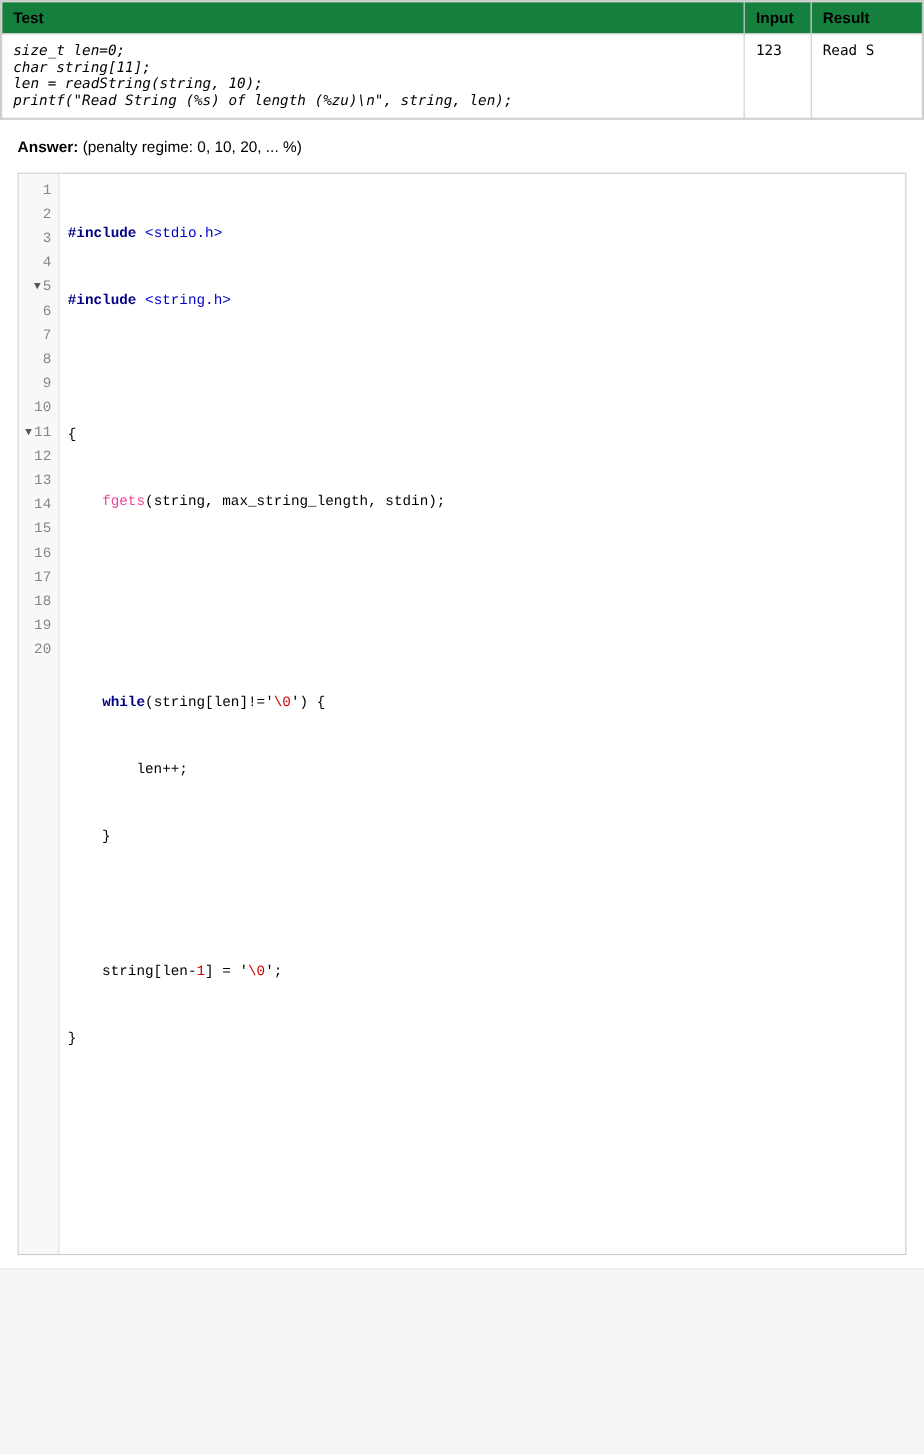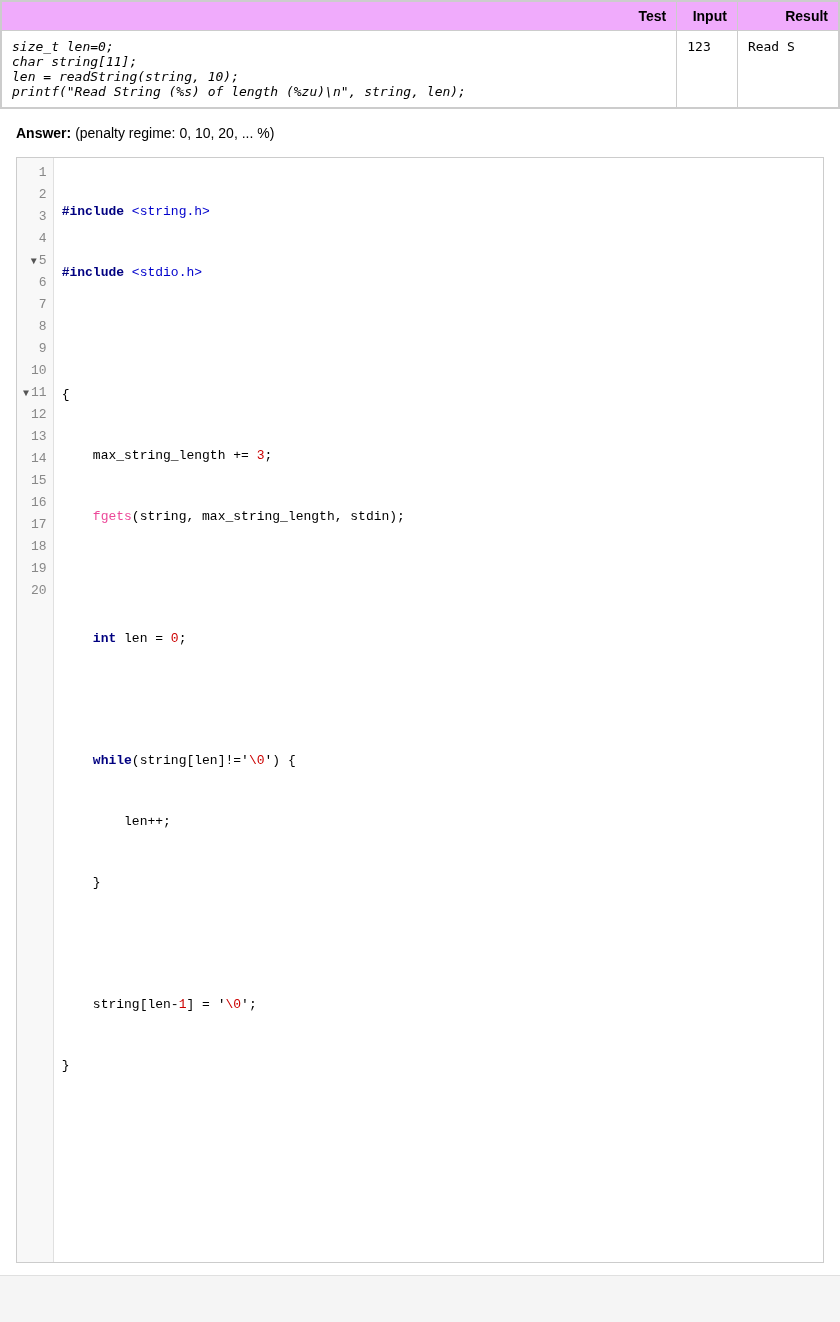--- a/index.html
+++ b/index.html
@@ -14,24 +14,24 @@
     .test-table-wrapper {
       background: #fff;
       border: 1px solid #ccc;
       margin: 0;
     }
     .test-table {
       width: 100%;
       border-collapse: collapse;
     }
     .test-table th {
-      background: #f0abfc;
+      background: #15803d;
       border: 1px solid #ccc;
       padding: 6px 10px;
-      text-align: right;
+      text-align: left;
       font-weight: bold;
       font-size: 14px;
     }
     .test-table td {
       border: 1px solid #ccc;
       padding: 8px 10px;
       vertical-align: top;
       font-family: monospace;
       font-size: 13px;
     }
@@ -210,28 +210,26 @@
             <span>18</span>
           </div>
         <div>
             <span>19</span>
           </div>
         <div>
             <span>20</span>
           </div>
       </div>
       <div class="code-content">
+        <div><span class="kw-blue">#include</span> <span class="kw-include">&lt;stdio.h&gt;</span></div>
         <div><span class="kw-blue">#include</span> <span class="kw-include">&lt;string.h&gt;</span></div>
-        <div><span class="kw-blue">#include</span> <span class="kw-include">&lt;stdio.h&gt;</span></div>
         <div>&nbsp;</div>
         <div>{</div>
-        <div>    max_string_length += <span class="kw-red">3</span>;</div>
         <div>    <span class="kw-purple">fgets</span>(string, max_string_length, stdin);</div>
         <div>&nbsp;</div>
-        <div>    <span class="kw-blue">int</span> len = <span class="kw-red">0</span>;</div>
         <div>&nbsp;</div>
         <div>    <span class="kw-blue">while</span>(string[len]!='<span class="kw-red">\0</span>') {</div>
         <div>        len++;</div>
         <div>    }</div>
         <div>&nbsp;</div>
         <div>    string[len-<span class="kw-red">1</span>] = '<span class="kw-red">\0</span>';</div>
         <div>}</div>
         <div>&nbsp;</div>
         <div>&nbsp;</div>
         

